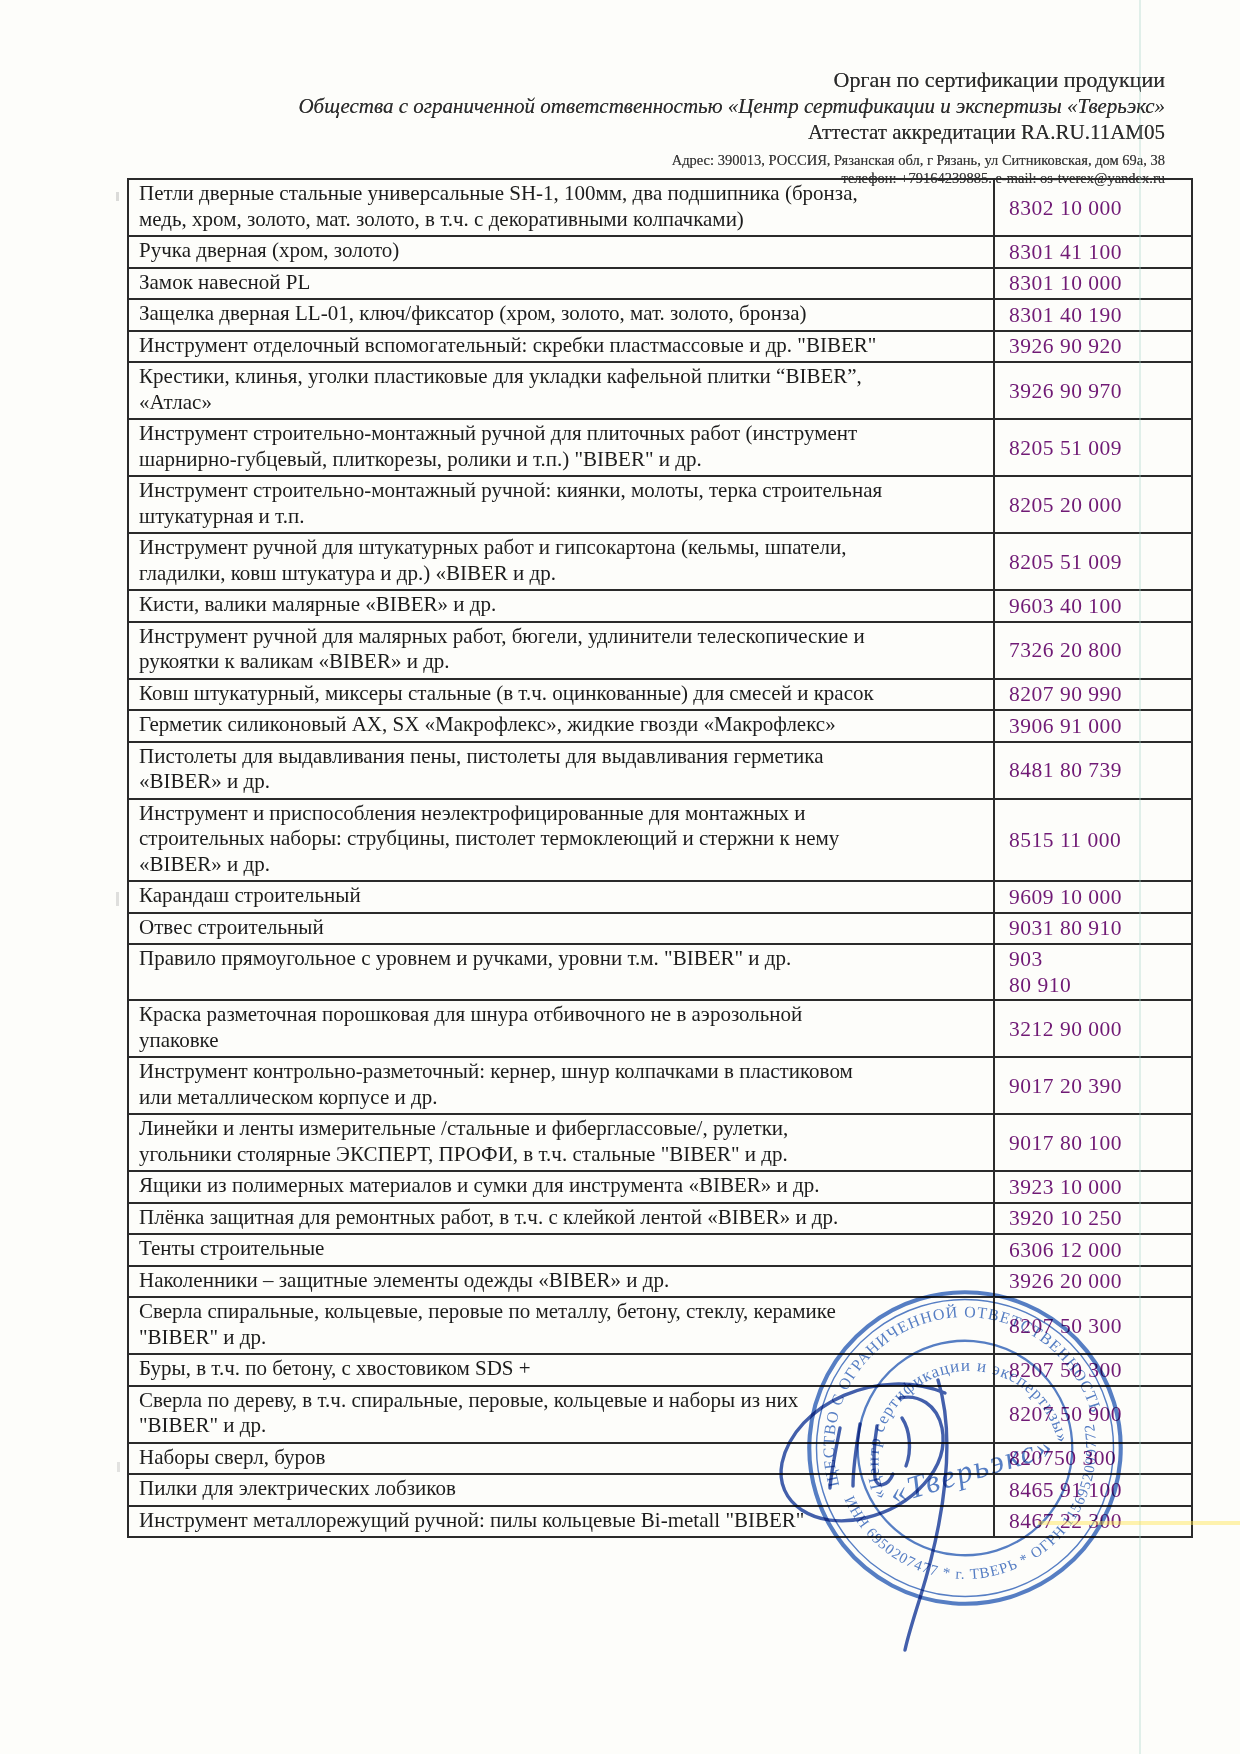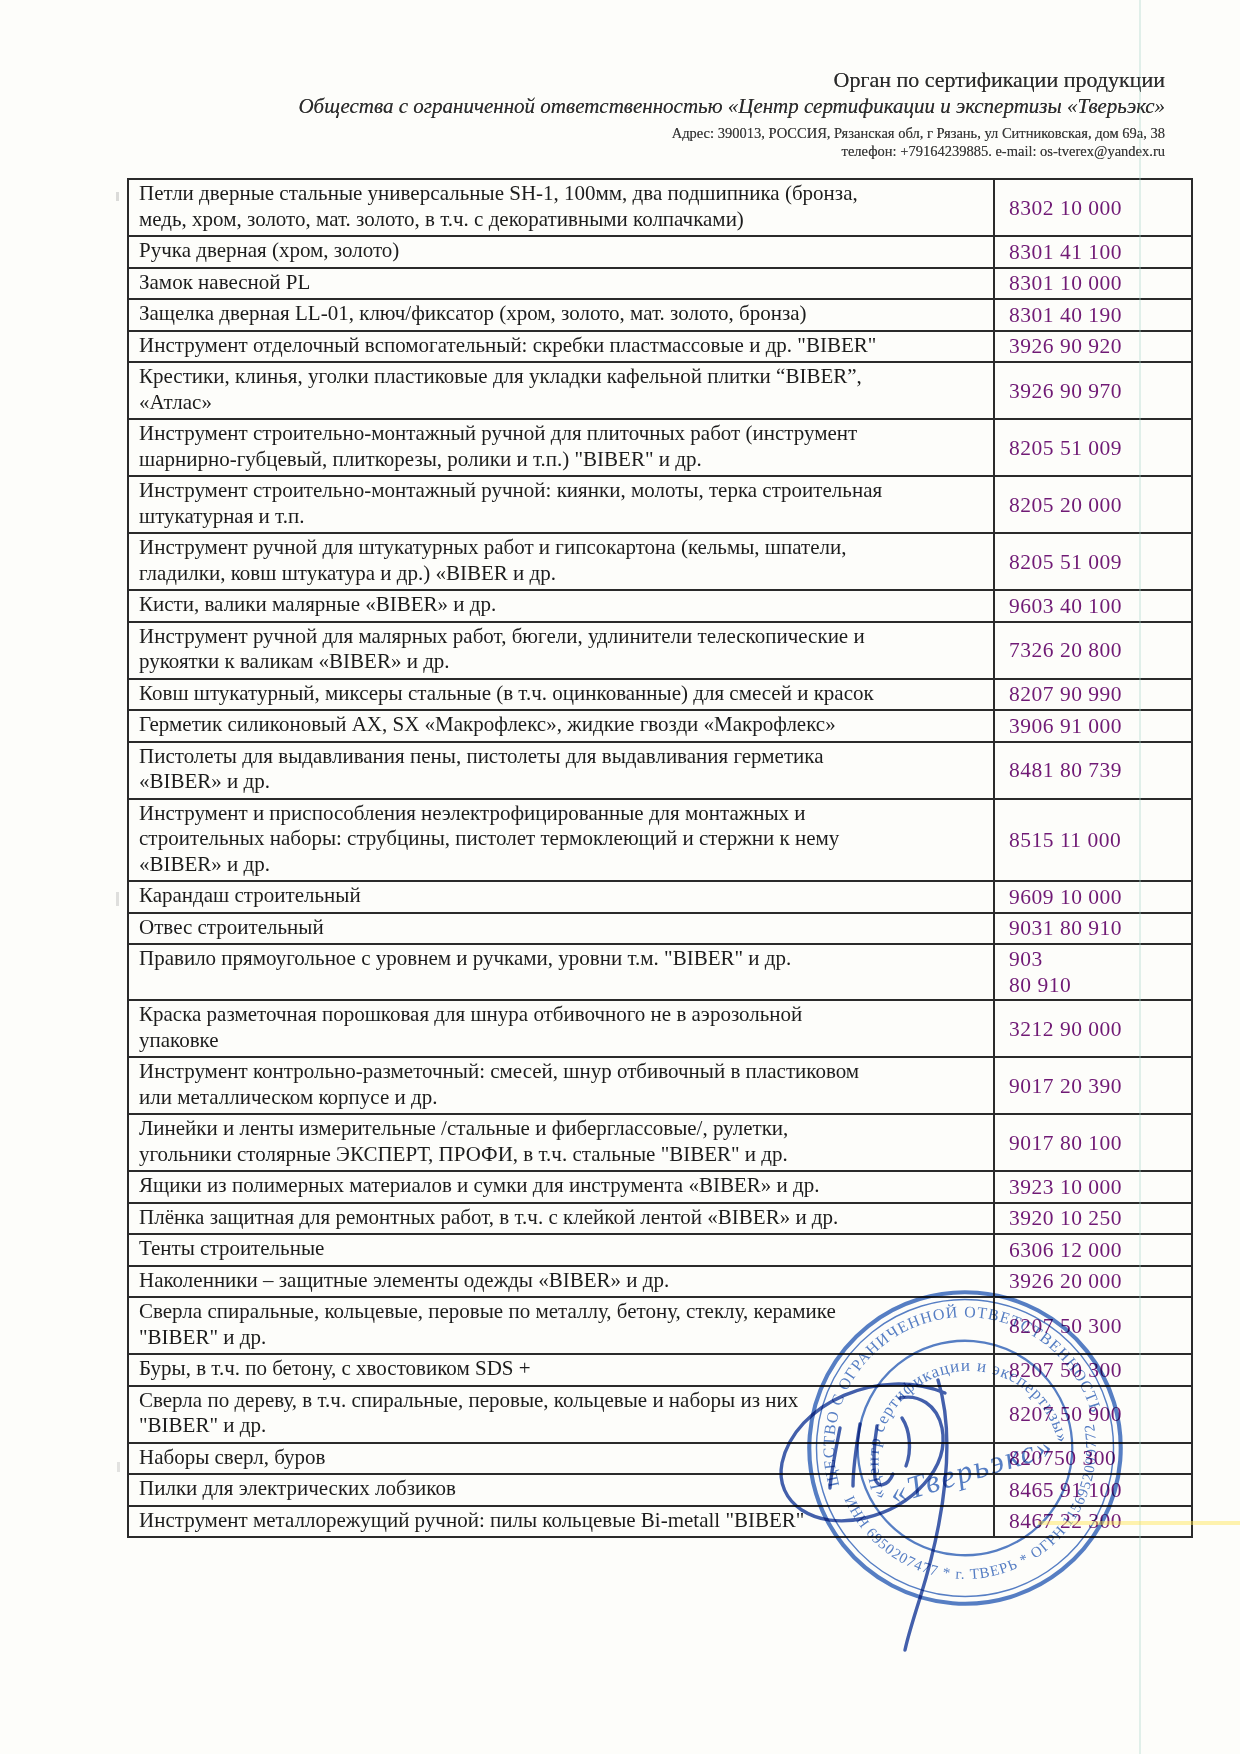--- a/index.html
+++ b/index.html
@@ -72,20 +72,21 @@
   .artifact-dot3{position:absolute;left:117px;top:1462px;width:3px;height:10px;background:rgba(120,120,120,.2);}
 </style>
 </head>
 <body>
 
 <div class="page">
 
   <div class="doc-header">
     <div class="h1">Орган по сертификации продукции</div>
     <div class="h2">Общества с ограниченной ответственностью «Центр сертификации и экспертизы «Тверьэкс»</div>
+    <div class="h3">Аттестат аккредитации RA.RU.11АМ05</div>
     <div class="addr">Адрес: 390013, РОССИЯ, Рязанская обл, г Рязань, ул Ситниковская, дом 69а, 38</div>
     <div class="contact">телефон: +79164239885. e-mail: os-tverex@yandex.ru</div>
   </div>
 
   <table class="products">
     <tbody>
         <tr>
           <td class="desc">Петли дверные стальные универсальные SH-1, 100мм, два подшипника (бронза,
 медь, хром, золото, мат. золото, в т.ч. с декоративными колпачками)</td>
           <td class="code">8302 10 000</td>
@@ -166,21 +167,21 @@
           <td class="desc">Правило прямоугольное с уровнем и ручками, уровни т.м. "BIBER" и др.</td>
           <td class="code">903
 80 910</td>
         </tr>
         <tr>
           <td class="desc">Краска разметочная порошковая для шнура отбивочного не в аэрозольной
 упаковке</td>
           <td class="code">3212 90 000</td>
         </tr>
         <tr>
-          <td class="desc">Инструмент контрольно-разметочный: смесей, шнур отбивочный в пластиковом
+          <td class="desc">Инструмент контрольно-разметочный: кернер, шнур колпачками в пластиковом
 или металлическом корпусе и др.</td>
           <td class="code">9017 20 390</td>
         </tr>
         <tr>
           <td class="desc">Линейки и ленты измерительные /стальные и фиберглассовые/, рулетки,
 угольники столярные ЭКСПЕРТ, ПРОФИ, в т.ч. стальные "BIBER" и др.</td>
           <td class="code">9017 80 100</td>
         </tr>
         <tr>
           <td class="desc">Ящики из полимерных материалов и сумки для инструмента «BIBER» и др.</td>

